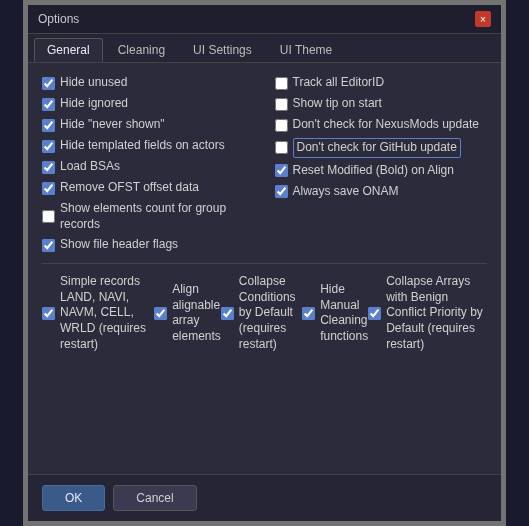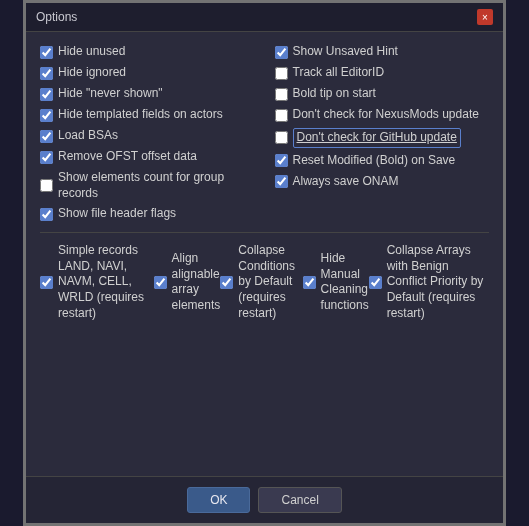--- a/index.html
+++ b/index.html
@@ -11,21 +11,21 @@
       width: 529px;
       height: 526px;
       font-family: 'Segoe UI', Tahoma, Geneva, Verdana, sans-serif;
       font-size: 12px;
       color: #d0d0d0;
     }
     .dialog {
       width: 483px;
       height: 526px;
       background: #2b2b3c;
-      border: 3px solid #737373;
+      border: 5px solid #737373;
       display: flex;
       flex-direction: column;
       position: relative;
     }
     .title-bar {
       background: #1e1e2e;
       padding: 6px 10px;
       display: flex;
       align-items: center;
       justify-content: space-between;
@@ -105,35 +105,34 @@
     }
     .checkbox-label {
       font-size: 12px;
       color: #d0d0d0;
       line-height: 1.3;
     }
     .highlighted {
       border: 1px solid #5a7fcc;
       padding: 1px 3px;
       border-radius: 2px;
-      text-decoration: underline;
     }
     .divider {
       height: 1px;
       background: #444;
       margin: 6px 0;
     }
     .full-width-section {
       display: flex;
       gap: 0;
       margin-top: 2px;
     }
     .footer {
       display: flex;
-      justify-content: center;
+      justify-content: flex-start;
       gap: 8px;
       padding: 10px 14px;
       border-top: 1px solid #444;
       background: #252535;
     }
     .btn {
       padding: 5px 22px;
       font-size: 12px;
       cursor: pointer;
       border-radius: 3px;
@@ -153,20 +152,26 @@
 </head>
 <body>
 
 <div class="dialog">
 
   <div class="title-bar">
     <span class="title-bar-text">Options</span>
     <button class="close-btn">×</button>
   </div>
 
+  <div class="tabs">
+    <div class="tab active">General</div>
+    <div class="tab">Cleaning</div>
+    <div class="tab">UI Settings</div>
+    <div class="tab">UI Theme</div>
+  </div>
 
   <div class="content">
     <div class="two-col">
 
       <div class="col">
         <div class="checkbox-row">
           <input type="checkbox" id="hide_unused" checked="" style="">
           <label class="checkbox-label" for="hide_unused">Hide unused</label>
         </div>
         <div class="checkbox-row">
@@ -194,42 +199,38 @@
           <label class="checkbox-label" for="show_elements_count">Show elements count for group records</label>
         </div>
         <div class="checkbox-row">
           <input type="checkbox" id="show_file_header" checked="" style="">
           <label class="checkbox-label" for="show_file_header">Show file header flags</label>
         </div>
       </div>
 
       <div class="col">
         <div class="checkbox-row">
-          <input type="checkbox" id="show_unsaved_hint" checked="" style="">
-          <label class="checkbox-label" for="show_unsaved_hint">Show Unsaved Hint</label>
-        </div>
-        <div class="checkbox-row">
           <input type="checkbox" id="track_all_editor" style="">
           <label class="checkbox-label" for="track_all_editor">Track all EditorID</label>
         </div>
         <div class="checkbox-row">
           <input type="checkbox" id="show_tip_on_start" style="">
-          <label class="checkbox-label" for="show_tip_on_start">Bold tip on start</label>
+          <label class="checkbox-label" for="show_tip_on_start">Show tip on start</label>
         </div>
         <div class="checkbox-row">
           <input type="checkbox" id="nexusmods_update" style="">
           <label class="checkbox-label" for="nexusmods_update">Don't check for NexusMods update</label>
         </div>
         <div class="checkbox-row">
           <input type="checkbox" id="github_update" style="">
           <label class="checkbox-label highlighted" for="github_update">Don't check for GitHub update</label>
         </div>
         <div class="checkbox-row">
           <input type="checkbox" id="reset_modified" checked="" style="">
-          <label class="checkbox-label" for="reset_modified">Reset Modified (Bold) on Save</label>
+          <label class="checkbox-label" for="reset_modified">Reset Modified (Bold) on Align</label>
         </div>
         <div class="checkbox-row">
           <input type="checkbox" id="always_save_onam" checked="" style="">
           <label class="checkbox-label" for="always_save_onam">Always save ONAM</label>
         </div>
       </div>
     </div>
 
     <div class="divider"></div>
 

